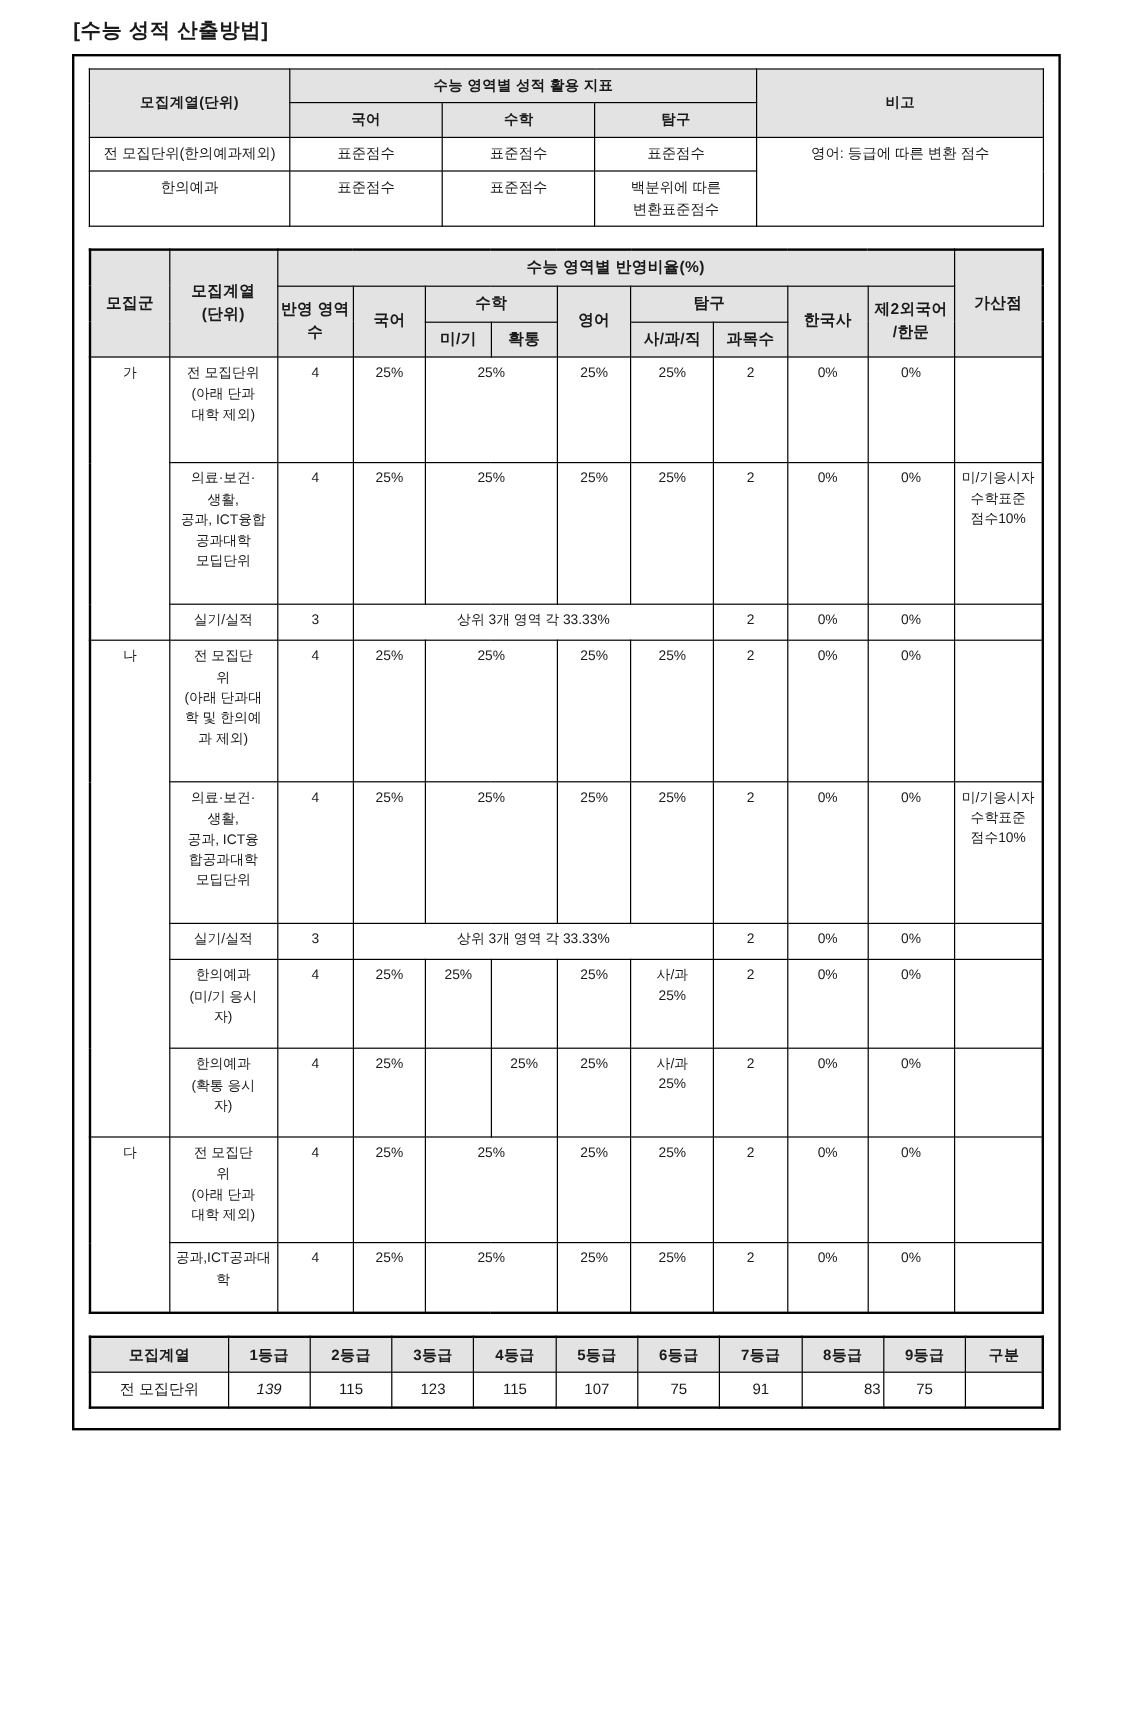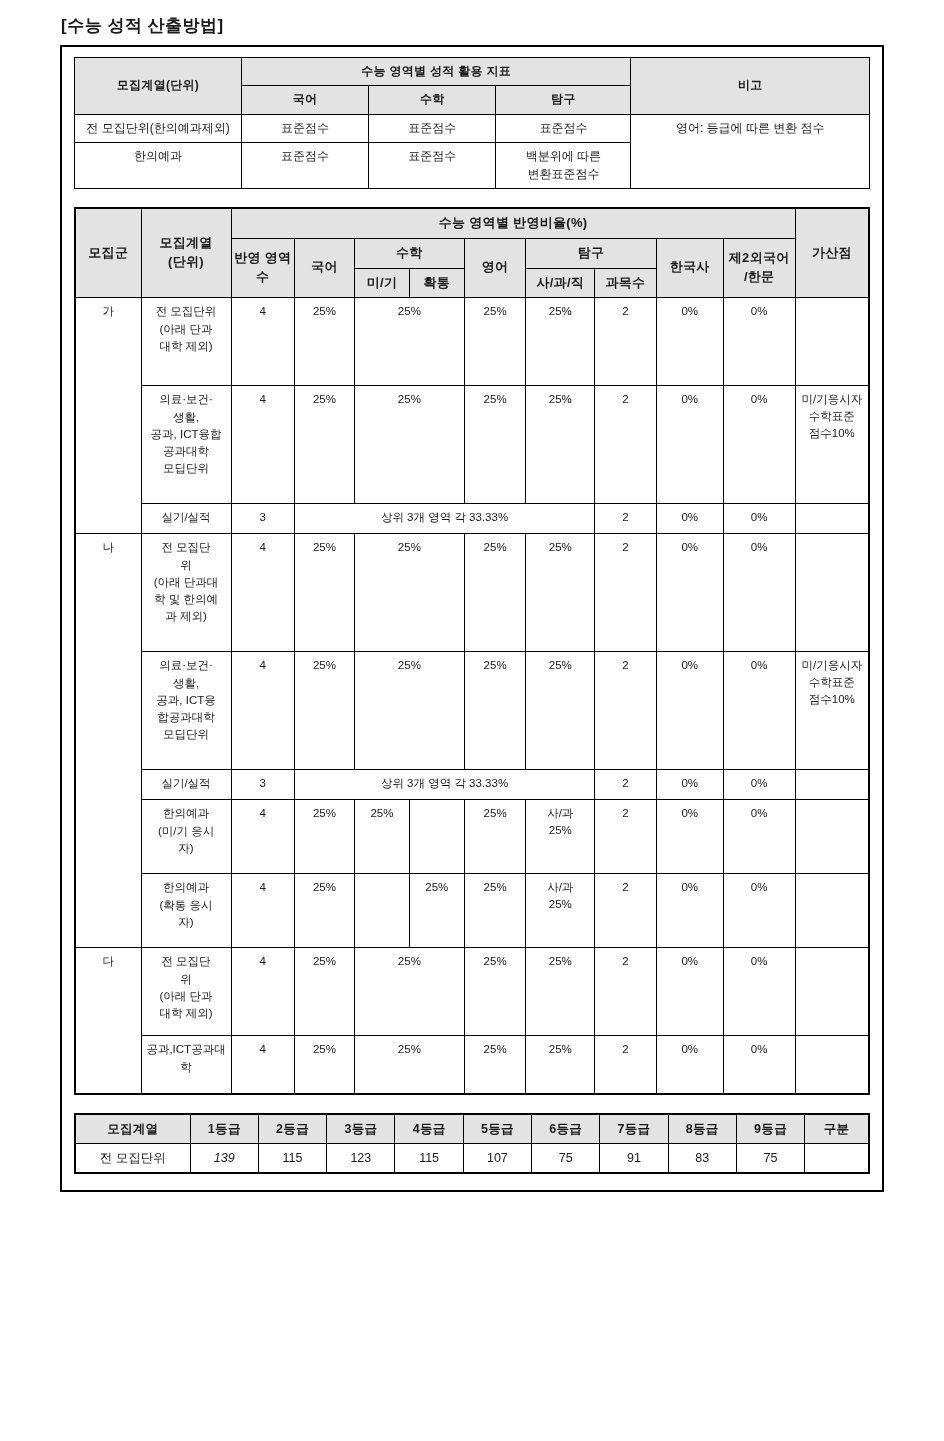--- a/index.html
+++ b/index.html
@@ -377,21 +377,21 @@
           <tbody>
               <tr>
                 <td style="white-space: pre-line;">전 모집단위</td>
                 <td style="white-space: pre-line; font-style: italic;">139</td>
                 <td style="white-space: pre-line;">115</td>
                 <td style="white-space: pre-line;">123</td>
                 <td style="white-space: pre-line;">115</td>
                 <td style="white-space: pre-line;">107</td>
                 <td style="white-space: pre-line;">75</td>
                 <td style="white-space: pre-line;">91</td>
-                <td style="white-space: pre-line;">83</td>
+                <td style="white-space: pre-line; text-align: right;">83</td>
                 <td style="white-space: pre-line;">75</td>
                 <td style="white-space: pre-line;"></td>
               </tr>
             </tbody>
         </table>
       </div>
 
     </div>
   </div>
 </div>

